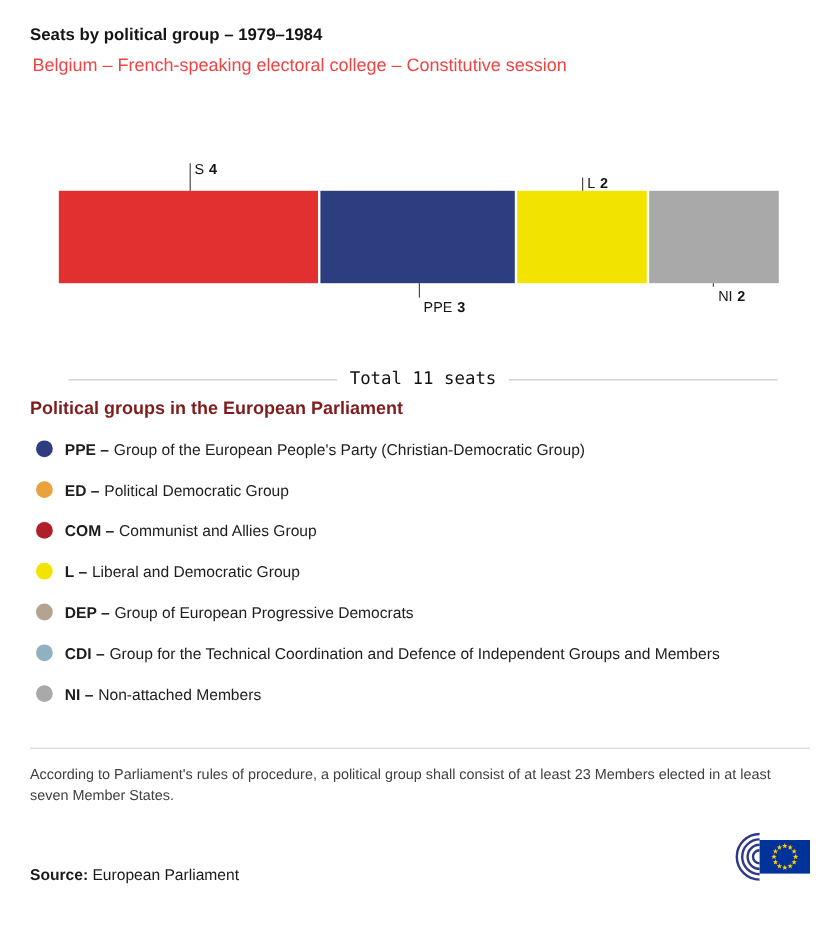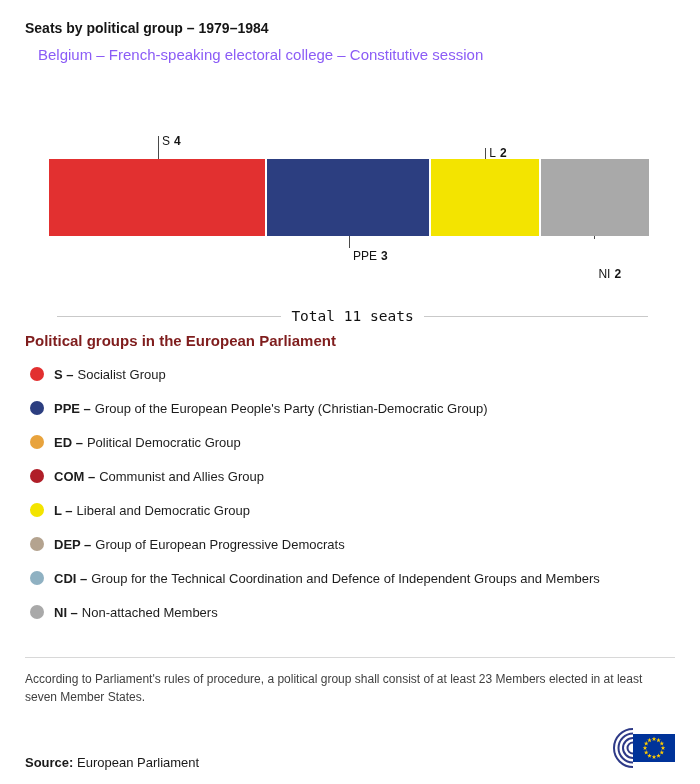--- a/index.html
+++ b/index.html
@@ -3,21 +3,21 @@
 <meta charset="utf-8">
 <style>
   * { margin:0; padding:0; box-sizing:border-box; }
   body {
     width:700px; height:784px; background:#ffffff;
     font-family:"Liberation Sans", sans-serif; color:#1a1a1a;
     position:relative; overflow:hidden;
   }
   .page { padding:20px 25px 0; }
   .title { font-size:14px; font-weight:bold; color:#151515; }
-  .subtitle { font-size:15px; font-weight:normal; color:#8b5cf6; margin-top:10px; margin-left:13px; }
+  .subtitle { font-size:15px; font-weight:normal; color:#ef4444; margin-top:10px; margin-left:2px; }
 
   .chart-wrap { margin:72px 26px 0 24px; position:relative; padding-top:24px; }
   .bar { display:flex; height:77px; gap:2px; }
   .callout-tick { position:absolute; width:1px; background:#4a4a4a; }
   .callout-label { position:absolute; font-size:12px; color:#141414; white-space:nowrap; }
   .callout-label b { margin-left:4px; }
 
   .total-row { display:flex; align-items:center; gap:10px; margin:72px 27px 0 32px; }
   .total-row .line { flex:1; height:1px; background:#c9c9c9; }
   .total-text { font-family:"DejaVu Sans Mono", monospace; font-weight:normal; font-size:14.5px; color:#111; }
@@ -52,35 +52,31 @@
         <div style="flex: 2 0 0px; background: rgb(243, 228, 0);"></div>
         <div style="flex: 2 0 0px; background: rgb(169, 169, 169);"></div>
       </div>
   <div class="callout-tick" style="left: 18.1818%; top: 1px; height: 23px;"></div>
       <div class="callout-label" style="left: calc(18.1818% + 4px); top: -1px;"><span>S</span><b>4</b></div>
       <div class="callout-tick" style="left: 50%; top: 101px; height: 12px;"></div>
       <div class="callout-label" style="left: calc(50% + 4px); top: 114px;"><span>PPE</span><b>3</b></div>
       <div class="callout-tick" style="left: 72.7273%; top: 13px; height: 11px;"></div>
       <div class="callout-label" style="left: calc(72.7273% + 4px); top: 11px;"><span>L</span><b>2</b></div>
       <div class="callout-tick" style="left: 90.9091%; top: 101px; height: 3px;"></div>
-      <div class="callout-label" style="left: calc(90.9091% + 4px); top: 105px; margin-top: 27px;"><span>NI</span><b>2</b></div>
+      <div class="callout-label" style="left: calc(90.9091% + 4px); top: 105px;"><span>NI</span><b>2</b></div>
     </div>
 
   <div class="total-row">
     <div class="line"></div>
     <div class="total-text">Total 11 seats</div>
     <div class="line"></div>
   </div>
 
   <h2 class="legend-heading">Political groups in the European Parliament</h2>
   <div class="legend">
-      <div class="legend-row">
-        <span class="dot" style="background: rgb(226, 48, 48);"></span>
-        <span class="legend-text"><b>S –</b><span>Socialist Group</span></span>
-      </div>
       <div class="legend-row">
         <span class="dot" style="background: rgb(44, 62, 128);"></span>
         <span class="legend-text"><b>PPE –</b><span>Group of the European People's Party (Christian-Democratic Group)</span></span>
       </div>
       <div class="legend-row">
         <span class="dot" style="background: rgb(232, 163, 61);"></span>
         <span class="legend-text"><b>ED –</b><span>Political Democratic Group</span></span>
       </div>
       <div class="legend-row">
         <span class="dot" style="background: rgb(176, 30, 40);"></span>

